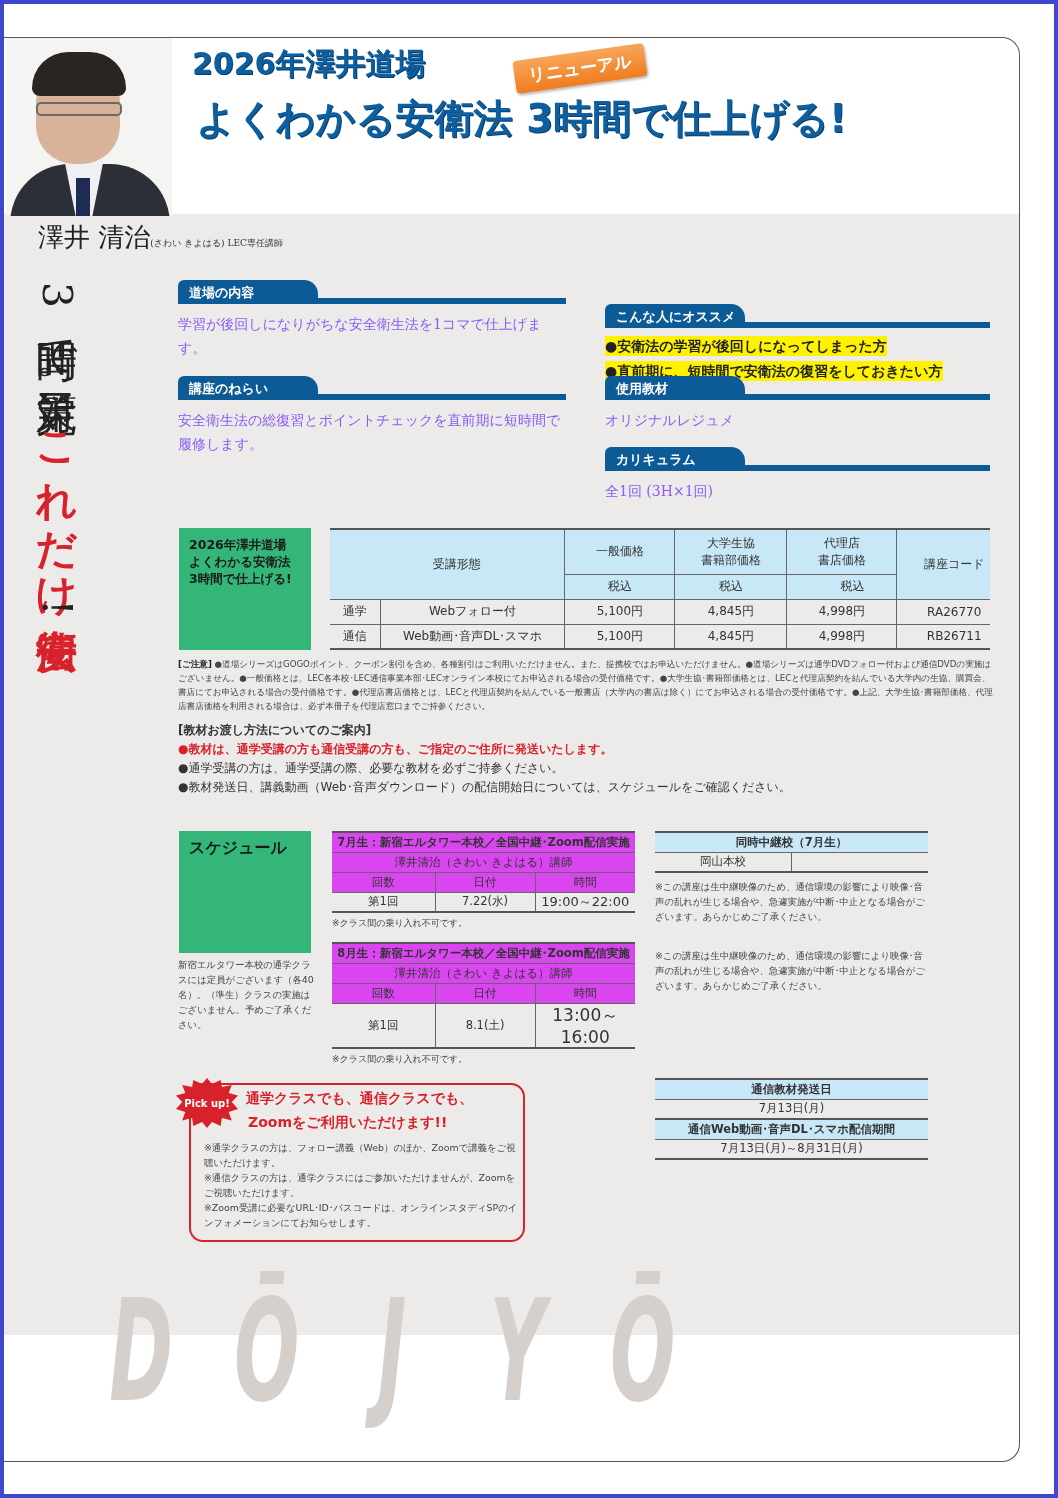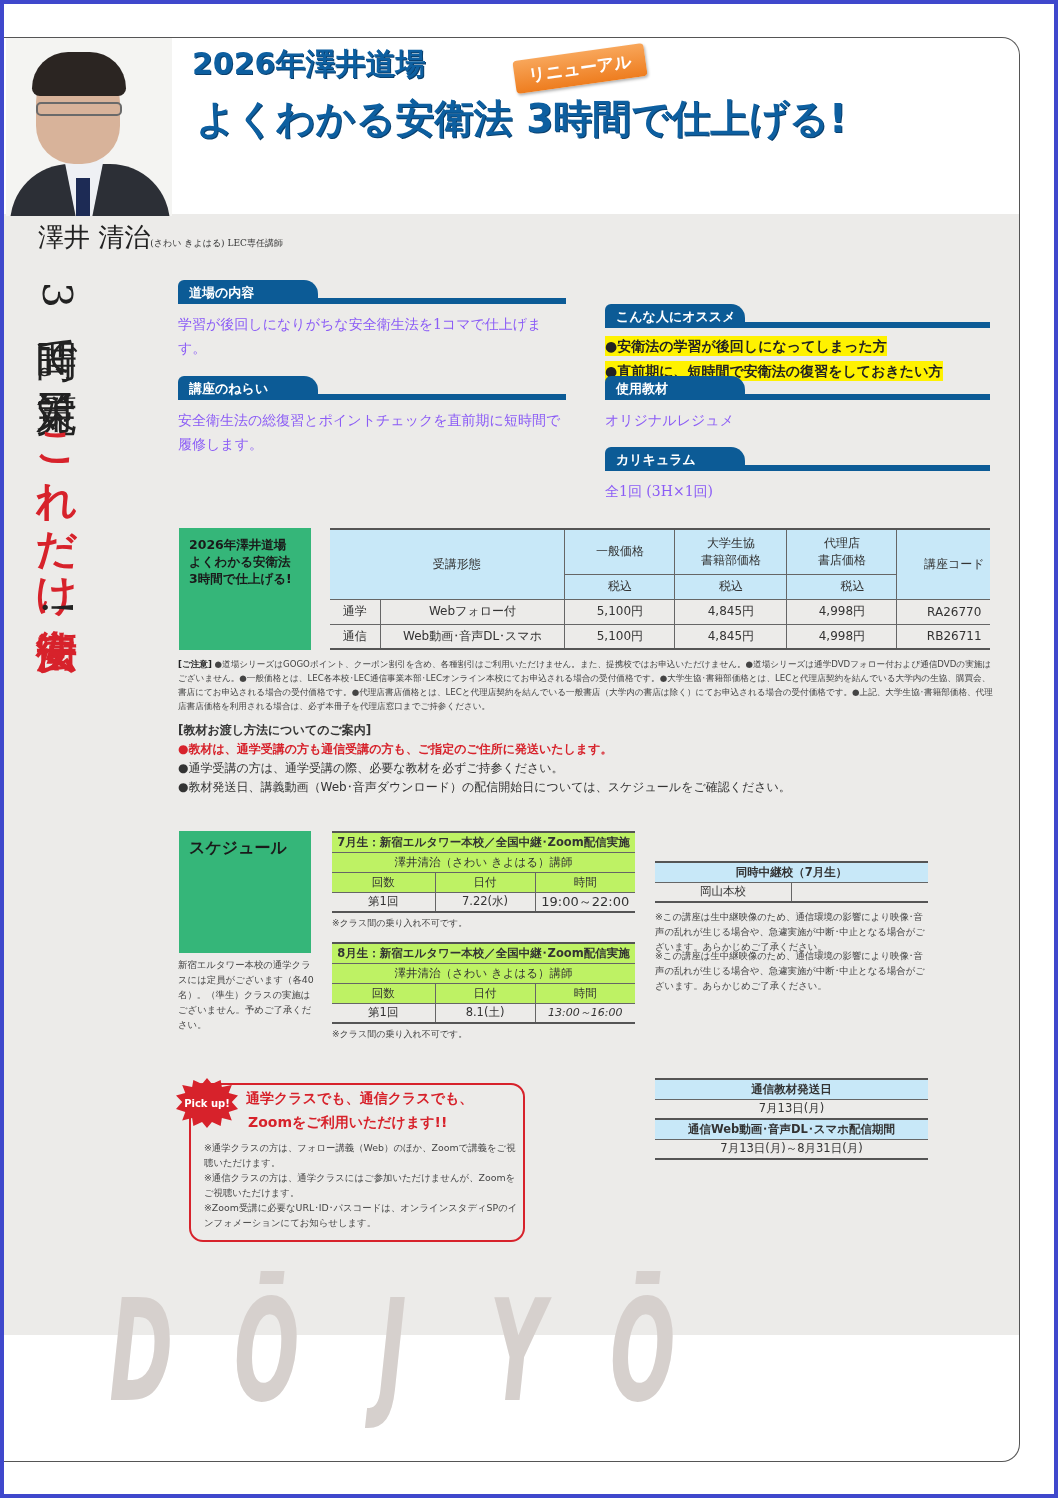--- a/index.html
+++ b/index.html
@@ -177,21 +177,21 @@
   }
   .delivery .dh { font-weight: bold; color: #333; }
   .delivery .red { color: #d7222b; font-weight: bold; }
 
   
   .sched {
     position: absolute; width: 303px; font-size: 11.5px; color: #333;
   }
   .sched table { width: 100%; border-top: 2px solid #555; border-bottom: 2px solid #555; }
   .sched th, .sched td { border: 1px solid #666; text-align: center; height: 20px; font-weight: normal; }
-  .sched th { background: #bef264; }
+  .sched th { background: #d946ef; }
   .sched th.bold { font-weight: bold; }
   .sched th:first-child, .sched td:first-child { border-left: none; }
   .sched th:last-child, .sched td:last-child { border-right: none; }
   .sched .note { font-size: 9px; color: #444; margin-top: 4px; }
 
   .relay {
     position: absolute; width: 273px; font-size: 11.5px; color: #333;
   }
   .relay table { width: 100%; border-top: 2px solid #555; border-bottom: 2px solid #555; }
   .relay th, .relay td { border: 1px solid #666; text-align: center; height: 20px; }
@@ -406,28 +406,28 @@
           <th colspan="3" style="border-top:none;">澤井清治（さわい きよはる）講師</th>
         </tr>
     <tr>
       <th style="width:34%;">回数</th>
       <th style="width:33%;">日付</th>
       <th>時間</th>
     </tr>
     <tr>
       <td>第1回</td>
       <td>8.1(土)</td>
-      <td style="font-size:11px;font-style:italic;">13:00～16:00</td>
+      <td style="font-size:17px;">13:00～16:00</td>
     </tr>
   </tbody>
     </table>
   <div class="note">※クラス間の乗り入れ不可です。</div>
 </div>
 
-<div class="relay" style="left:655px; top:831px;margin-top:30px;">
+<div class="relay" style="left:655px; top:831px;">
   <table>
     <tbody>
         <tr>
           <th colspan="2">同時中継校（7月生）</th>
         </tr>
     <tr>
       <td style="width:50%;">岡山本校</td>
       <td></td>
     </tr>
   </tbody>

